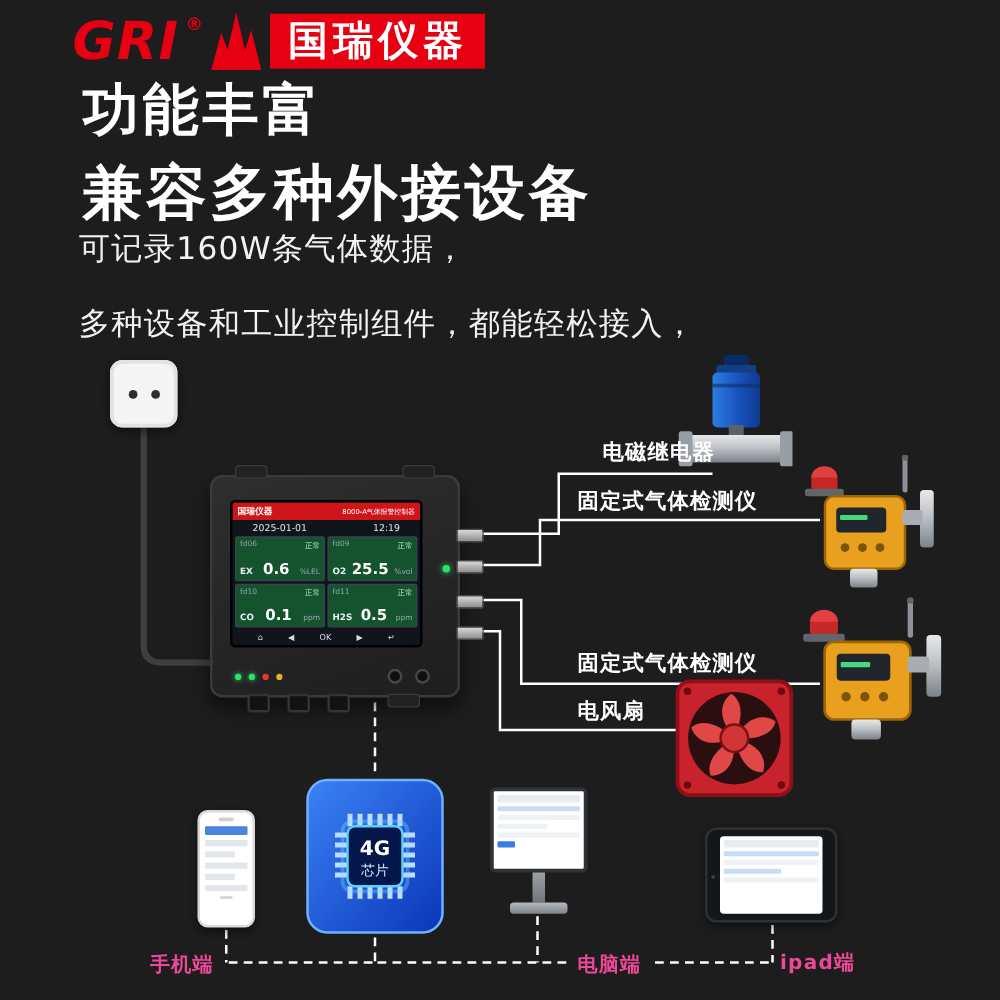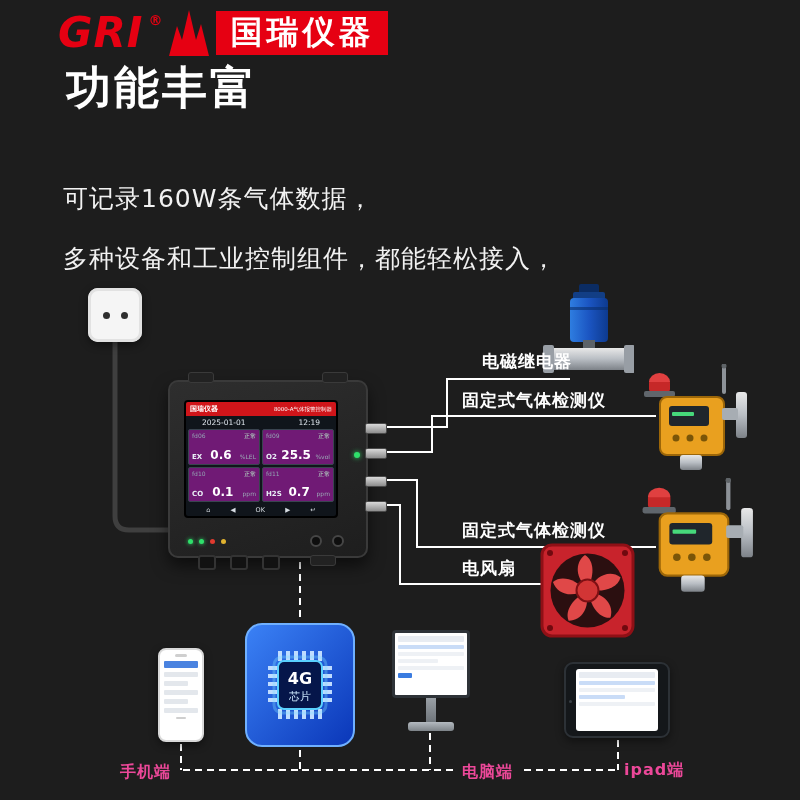--- a/index.html
+++ b/index.html
@@ -34,21 +34,21 @@
   .ear{position:absolute;width:24px;height:9px;background:#222;border:1px solid #3a3a3a;border-radius:3px;}
   .e1{top:-10px;left:18px;} .e2{top:-10px;right:18px;} .e3{bottom:-10px;left:140px;}
   .ctl-screen{position:absolute;left:14px;top:18px;width:154px;height:118px;background:#10151b;border:2px solid #000;
               border-radius:4px;display:flex;flex-direction:column;overflow:hidden;box-sizing:border-box;}
   .scr-head{height:14px;background:#d0151a;display:flex;align-items:center;justify-content:space-between;
             padding:0 4px;color:#fff;flex:none;}
   .scr-brand{font-size:7px;font-weight:700;} .scr-model{font-size:5.5px;}
   .scr-date{height:12px;display:flex;align-items:center;justify-content:space-between;padding:0 16px;
             color:#dfe6ee;font-size:7.5px;flex:none;}
   .scr-grid{flex:1;display:grid;grid-template-columns:1fr 1fr;grid-template-rows:1fr 1fr;gap:2px;padding:1px 2px;}
-  .cell{background:#701a75;border:1px solid #3a4450;border-radius:2px;display:flex;flex-direction:column;
+  .cell{background:#14532d;border:1px solid #3a4450;border-radius:2px;display:flex;flex-direction:column;
         justify-content:space-between;padding:2px 3px;}
   .cell-top{display:flex;justify-content:space-between;font-size:6px;color:#93a3b3;}
   .cstatus{color:#b9e8c9;}
   .cell-mid{display:flex;align-items:baseline;justify-content:space-between;}
   .cgas{font-size:7px;color:#e8eef5;font-weight:700;}
   .cval{font-size:12px;color:#fff;font-weight:700;}
   .cunit{font-size:6px;color:#9aa7b5;}
   .scr-keys{height:13px;display:flex;align-items:center;justify-content:space-evenly;color:#d7dde3;font-size:6.5px;flex:none;}
   .ctl-leds{position:absolute;left:18px;bottom:12px;display:flex;gap:6px;}
   .led{width:5px;height:5px;border-radius:50%;}
@@ -159,20 +159,21 @@
     <span class="reg">®</span>
     <svg class="flame-svg" viewBox="0 0 44 46">
       <path d="M2 46 L10 16 L15 30 L22 0 L29 30 L34 14 L42 46 Z" fill="#e60012"></path>
     </svg>
     <div class="brand-box">
       <span>国瑞仪器</span>
     </div>
   </div>
 
   <h1 class="headline t1">功能丰富</h1>
+  <h1 class="headline t2">兼容多种外接设备</h1>
   <p class="desc d1">可记录160W条气体数据，</p>
   <p class="desc d2">多种设备和工业控制组件，都能轻松接入，</p>
 
   <div class="socket">
     <div class="hole"></div>
     <div class="hole"></div>
   </div>
 
   <div class="controller">
     <div class="ear e1"></div>
@@ -222,21 +223,21 @@
             <span class="cunit">ppm</span>
           </div>
         </div>
         <div class="cell">
           <div class="cell-top">
             <span class="cid">fd11</span>
             <span class="cstatus">正常</span>
           </div>
           <div class="cell-mid">
             <span class="cgas">H2S</span>
-            <span class="cval">0.7</span>
+            <span class="cval">0.5</span>
             <span class="cunit">ppm</span>
           </div>
         </div>
       </div>
       <div class="scr-keys">
         <span>⌂</span>
         <span>◀</span>
         <span>OK</span>
         <span>▶</span>
         <span>↵</span>

